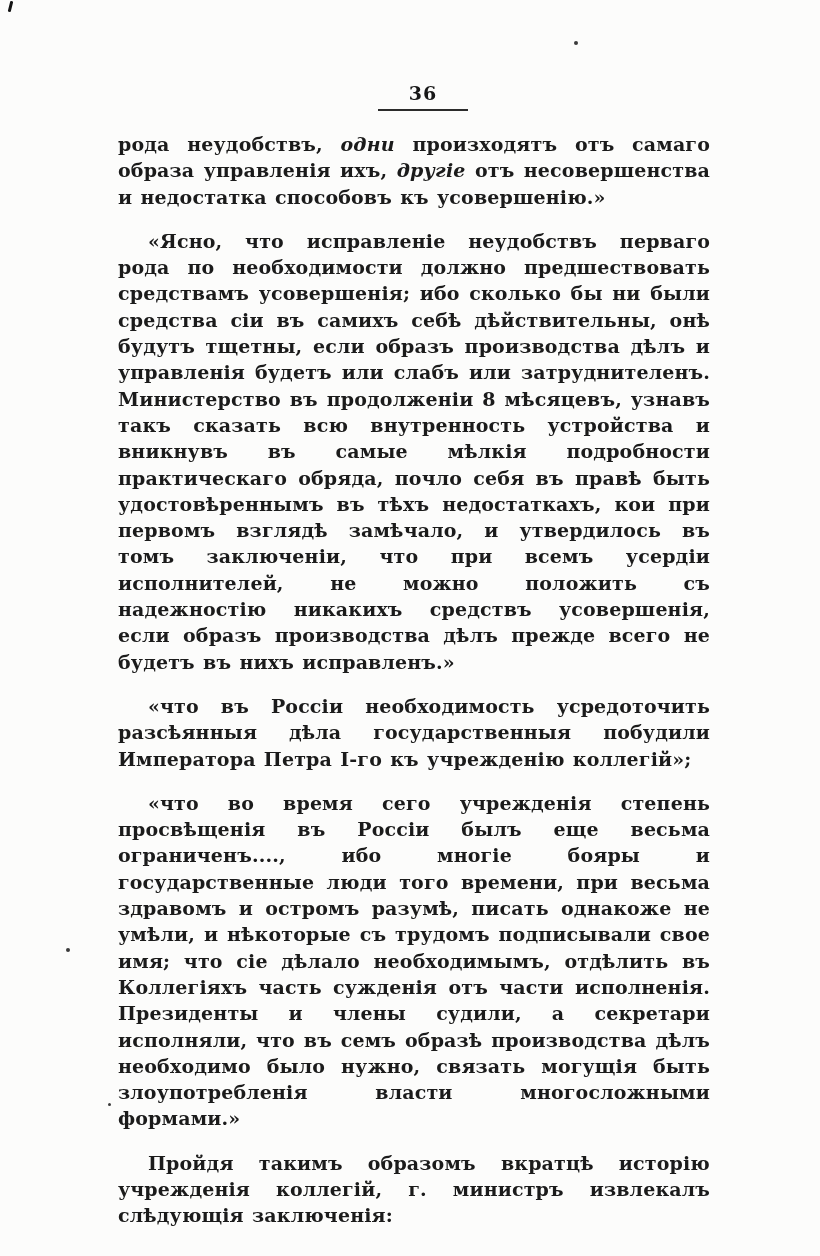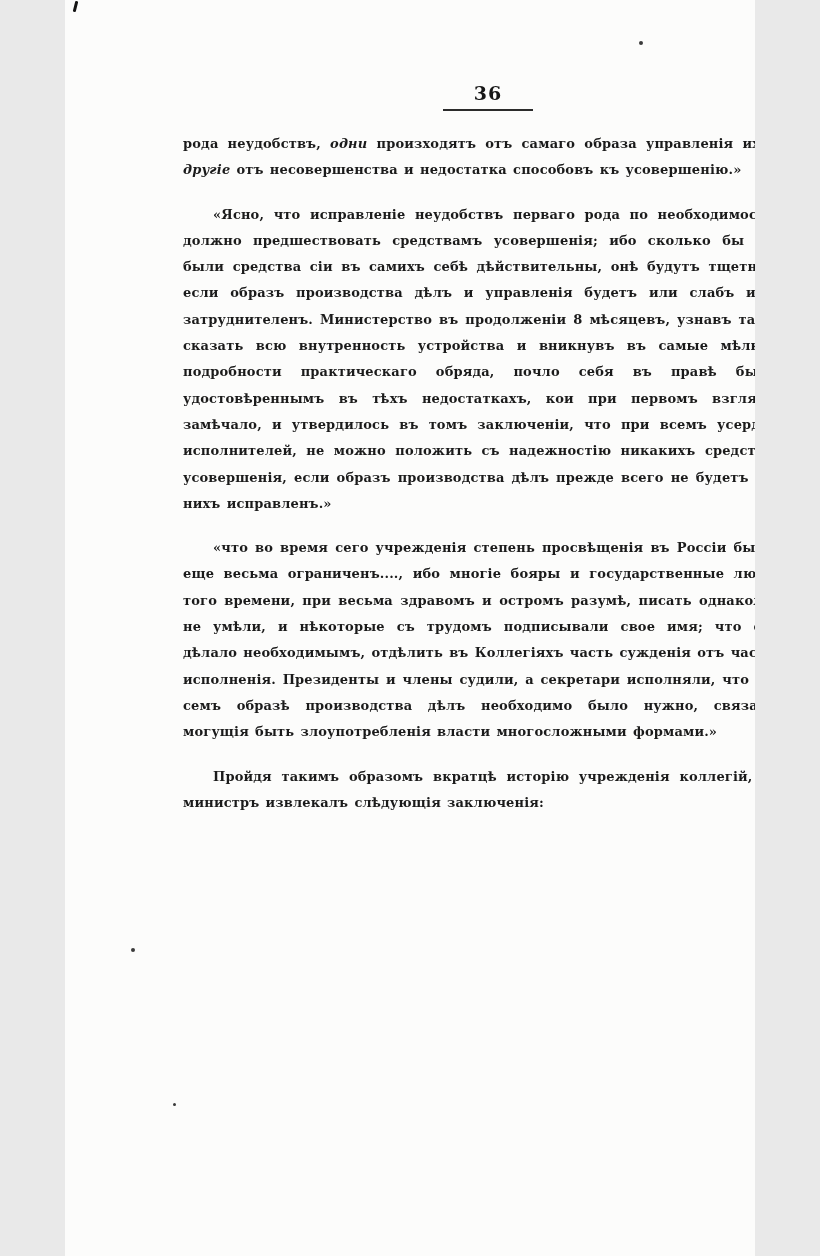--- a/index.html
+++ b/index.html
@@ -2,21 +2,21 @@
 <html><head>
 <meta charset="utf-8">
 <style>
   html, body {
     margin: 0;
     padding: 0;
     background: #e9e9e9;
   }
   .page {
     position: relative;
-    width: 690px;
+    width: 820px;
     height: 1256px;
     margin: 0 auto;
     background: #fcfcfb;
     overflow: hidden;
     color: #1b1b1b;
     font-family: "DejaVu Serif", "Liberation Serif", serif;
   }
   .page-header {
     position: absolute;
     left: 378px;
@@ -33,21 +33,21 @@
     color: #171717;
   }
   .text-column {
     position: absolute;
     left: 118px;
     top: 131px;
     width: 592px;
   }
   .para {
     margin: 0;
-    font-size: 13px;
+    font-size: 19px;
     line-height: 26.3px;
     font-weight: 700;
     text-align: justify;
     letter-spacing: 0.15px;
     word-spacing: 1.5px;
     color: #1b1b1b;
   }
   .para.indent {
     text-indent: 30px;
     margin-top: 18px;
@@ -86,17 +86,18 @@
   <div class="ink-dot d2"></div>
   <div class="ink-dot d3"></div>
 
   <div class="page-header">
     <span class="page-number">36</span>
   </div>
 
   <div class="text-column">
       <p class="para"><span>рода неудобствъ, </span><em>одни</em><span> произходятъ отъ самаго образа управленія ихъ, </span><em>другіе</em><span> отъ несовершенства и недостатка способовъ къ усовершенію.»</span></p>
       <p class="para indent"><span>«Ясно, что исправленіе неудобствъ перваго рода по необходимости должно предшествовать средствамъ усовершенія; ибо сколько бы ни были средства сіи въ самихъ себѣ дѣйствительны, онѣ будутъ тщетны, если образъ производства дѣлъ и управленія будетъ или слабъ или затруднителенъ. Министерство въ продолженіи 8 мѣсяцевъ, узнавъ такъ сказать всю внутренность устройства и вникнувъ въ самые мѣлкія подробности практическаго обряда, почло себя въ правѣ быть удостовѣреннымъ въ тѣхъ недостаткахъ, кои при первомъ взглядѣ замѣчало, и утвердилось въ томъ заключеніи, что при всемъ усердіи исполнителей, не можно положить съ надежностію никакихъ средствъ усовершенія, если образъ производства дѣлъ прежде всего не будетъ въ нихъ исправленъ.»</span></p>
+      <p class="para indent"><span>«что въ Россіи необходимость усредоточить разсѣянныя дѣла государственныя побудили Императора Петра I-го къ учрежденію коллегій»;</span></p>
       <p class="para indent"><span>«что во время сего учрежденія степень просвѣщенія въ Россіи былъ еще весьма ограниченъ...., ибо многіе бояры и государственные люди того времени, при весьма здравомъ и остромъ разумѣ, писать однакоже не умѣли, и нѣкоторые съ трудомъ подписывали свое имя; что сіе дѣлало необходимымъ, отдѣлить въ Коллегіяхъ часть сужденія отъ части исполненія. Президенты и члены судили, а секретари исполняли, что въ семъ образѣ производства дѣлъ необходимо было нужно, связать могущія быть злоупотребленія власти многосложными формами.»</span></p>
       <p class="para indent"><span>Пройдя такимъ образомъ вкратцѣ исторію учрежденія коллегій, г. министръ извлекалъ слѣдующія заключенія:</span></p>
     </div>
 
 </div>
 
 </body></html>

